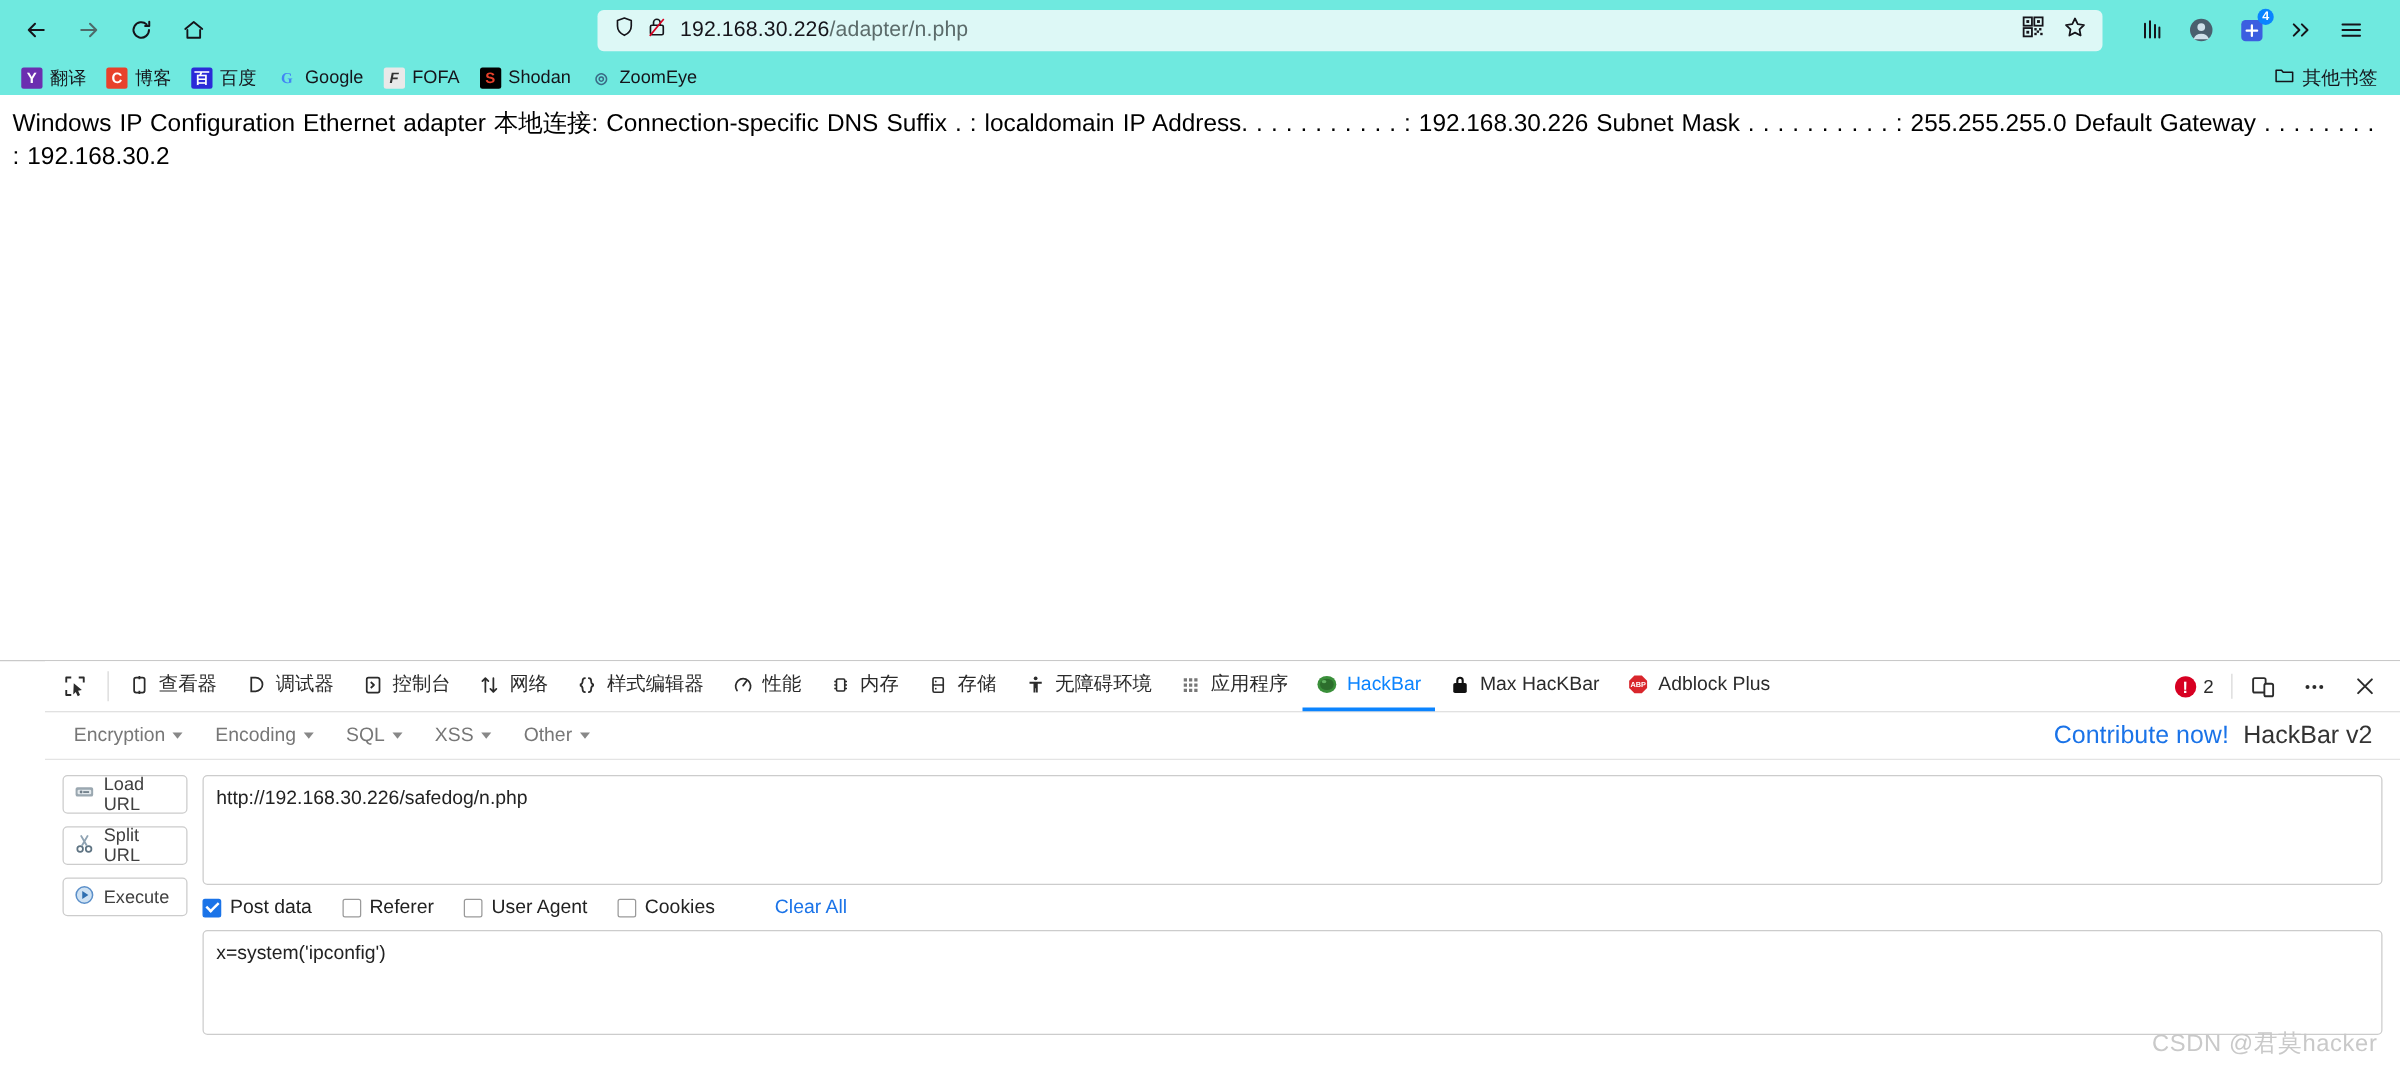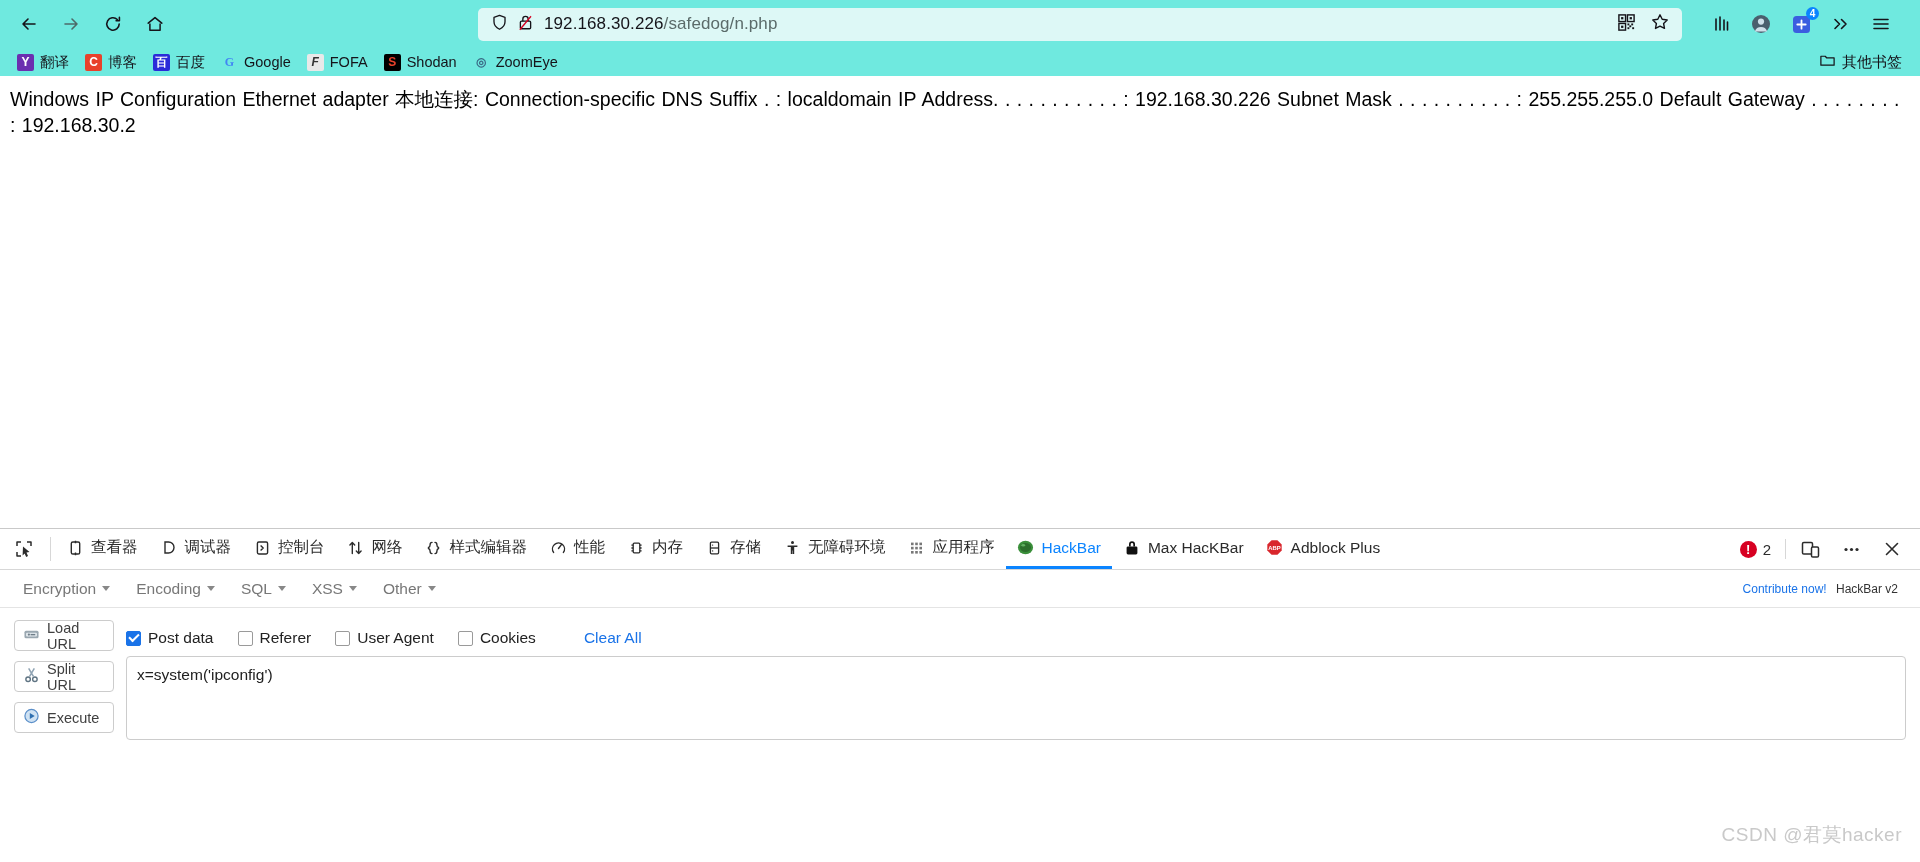--- a/index.html
+++ b/index.html
@@ -87,20 +87,21 @@
     letter-spacing: 0px;
     word-spacing: 1px;
   }
 
   
   .devtools {
     flex: 0 0 auto; background: #fff;
     border-top: 1px solid #c9c9c9;
     display: flex; flex-direction: column;
     height: 334px;
+    padding-left: 36px;
   }
   .dt-tabbar {
     height: 41px; display: flex; align-items: stretch;
     border-bottom: 1px solid #d7d7d7; background: #fff;
     padding-left: 4px;
   }
   .dt-picker {
     display: flex; align-items: center; padding: 0 12px 0 10px; cursor: pointer;
   }
   .dt-sep { width: 1px; background: #d7d7d7; margin: 8px 4px; }
@@ -122,21 +123,21 @@
 
   
   .hb { flex: 1 1 auto; display: flex; flex-direction: column; background: #fff; }
   .hb-menubar {
     height: 38px; display: flex; align-items: center;
     border-bottom: 1px solid #e4e4e4; padding: 0 10px;
     font-size: 15.5px;
   }
   .hb-menu { color: #777; padding: 0 13px; cursor: pointer; display: flex; align-items: center; gap: 6px; }
   .hb-caret { border-left: 4px solid transparent; border-right: 4px solid transparent; border-top: 5px solid #888; display: inline-block; }
-  .hb-menubar-right { margin-left: auto; font-size: 12px; padding-right: 12px; }
+  .hb-menubar-right { margin-left: auto; font-size: 20px; padding-right: 12px; }
   .hb-contrib { color: #1a73e8; cursor: pointer; }
   .hb-version { color: #333; margin-left: 6px; }
 
   .hb-body { flex: 1 1 auto; display: flex; padding: 12px 14px 0 14px; gap: 12px; }
   .hb-left { display: flex; flex-direction: column; gap: 10px; width: 100px; flex: 0 0 100px; }
   .hb-btn {
     height: 31px; border: 1px solid #ccc; border-radius: 4px; background: #fff;
     display: flex; align-items: center; gap: 7px; padding: 0 8px;
     font-size: 14.5px; color: #404040; cursor: pointer;
   }
@@ -210,21 +211,21 @@
           </svg>
         </span>
         <span class="lock">
           <svg width="19" height="19" viewBox="0 0 20 20" fill="none" stroke="#15141a" stroke-width="1.4" stroke-linejoin="round">
             <rect x="4.6" y="8.6" width="10.8" height="8" rx="1.2"></rect>
             <path d="M7.2 8.6V6.4a2.8 2.8 0 0 1 5.6 0v2.2"></path>
             <path d="M4 17.6 15.8 3.4" stroke="#d70022" stroke-width="1.4"></path>
           </svg>
         </span>
         <span class="url-text">
-          <span>192.168.30.226</span><span class="dim">/safedog/n.php</span>
+          <span>192.168.30.226</span><span class="dim">/adapter/n.php</span>
         </span>
         <span class="qricon">
           <svg width="19" height="19" viewBox="0 0 20 20" fill="#15141a">
             <rect x="2" y="2" width="7" height="7" fill="none" stroke="#15141a" stroke-width="1.5"></rect>
             <rect x="4.3" y="4.3" width="2.4" height="2.4"></rect>
             <rect x="11" y="2" width="7" height="7" fill="none" stroke="#15141a" stroke-width="1.5"></rect>
             <rect x="13.3" y="4.3" width="2.4" height="2.4"></rect>
             <rect x="2" y="11" width="7" height="7" fill="none" stroke="#15141a" stroke-width="1.5"></rect>
             <rect x="4.3" y="13.3" width="2.4" height="2.4"></rect>
             <rect x="11" y="11" width="2" height="2"></rect>
@@ -541,20 +542,21 @@
               <svg width="17" height="16" viewBox="0 0 18 17">
                 <circle cx="9" cy="8.5" r="7" fill="#cfe2f3" stroke="#5b8fc9" stroke-width="1.3"></circle>
                 <path d="M7.2 5.2 12.4 8.5 7.2 11.8z" fill="#2f6fb0"></path>
               </svg>
             </span>
             <span>Execute</span>
           </div>
         </div>
 
         <div class="hb-right">
+          <textarea class="hb-urlbox" spellcheck="false" placeholder="" style="">http://192.168.30.226/safedog/n.php</textarea>
 
           <div class="hb-checks">
             <label class="hb-check">
               <span class="cbox on"></span>
               <span>Post data</span>
             </label>
             <label class="hb-check">
               <span class="cbox"></span>
               <span>Referer</span>
             </label>

